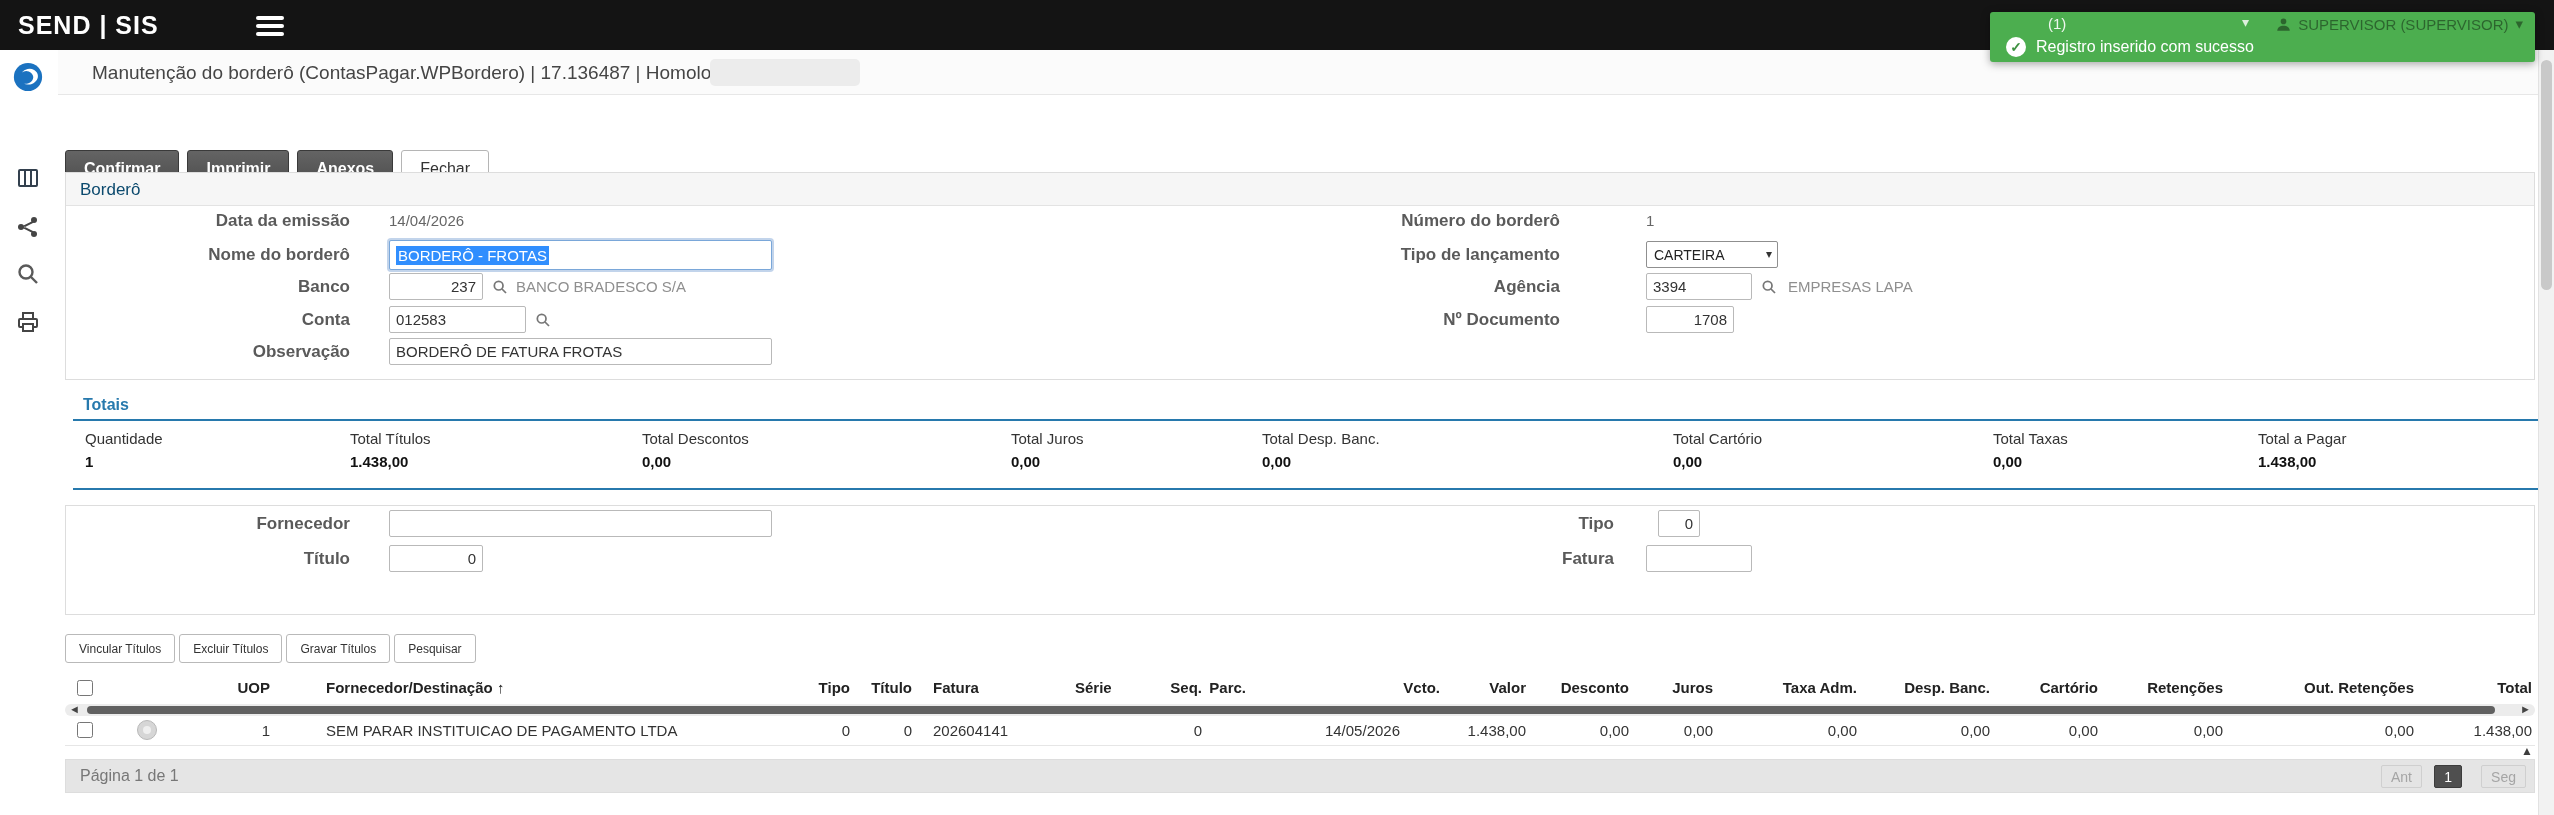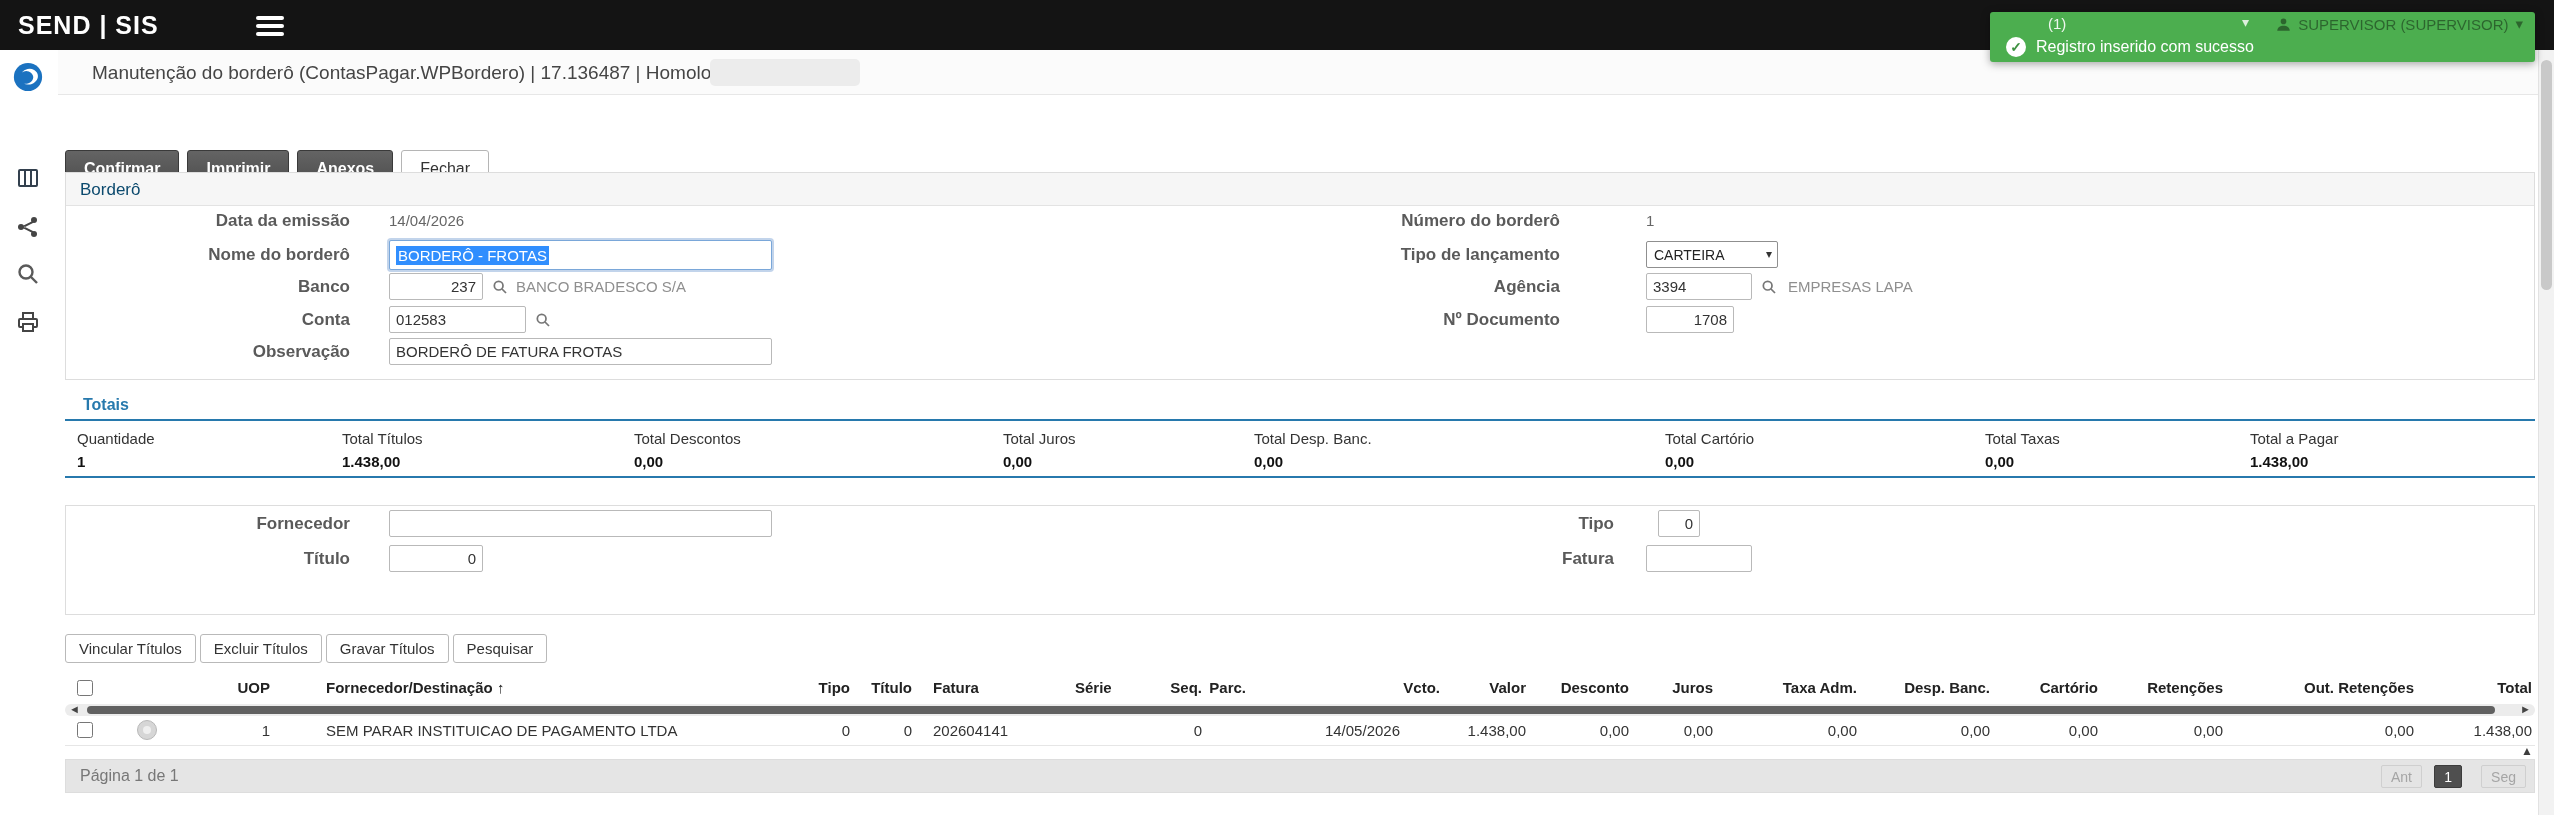--- a/index.html
+++ b/index.html
@@ -58,28 +58,28 @@
   .fake-input-focus { position:absolute; top:-1px; height:30px; width:383px; background:#fff; border:1px solid #7aa7d9;
     box-shadow:0 0 0 2px rgba(120,160,210,.45); border-radius:2px; display:flex; align-items:center; padding:0 6px; cursor:text; }
   .sel-text { background:#308efe; color:#fff; font-size:15px; padding:1px 2px; }
   .select-box { position:absolute; top:0; height:27px; border:1px solid #8f8f8f; border-radius:2px; background:#fff;
     font-size:14px; color:#222; display:flex; align-items:center; padding:0 22px 0 7px; cursor:pointer; }
   .select-box .arrow { position:absolute; right:5px; top:5px; font-size:12px; color:#333; }
 
   
   #totais { position:absolute; left:65px; top:396px; width:2470px; height:88px; }
   #totais .t-title { position:absolute; left:18px; top:0; color:#2779ad; font-size:16px; font-weight:bold; }
-  #totais .band { position:absolute; left:0; top:23px; width:2470px; height:59px; border-top:2px solid #2779ad; border-bottom:2px solid #2779ad; }
+  #totais .band { position:absolute; left:8px; top:23px; width:2470px; height:71px; border-top:2px solid #2779ad; border-bottom:2px solid #2779ad; }
   .tot-col { position:absolute; top:0; }
   .tot-col .h { position:absolute; top:9px; left:0; font-size:15px; color:#333; white-space:nowrap; }
   .tot-col .v { position:absolute; top:32px; left:0; font-size:15px; font-weight:bold; color:#111; white-space:nowrap; }
 
   
   #action-tabs { position:absolute; left:65px; top:634px; display:flex; gap:4px; }
-  .tab-btn { height:29px; padding:0 13px; background:#fff; border:1px solid #b9b9b9; border-radius:3px; font-size:15px;
+  .tab-btn { height:29px; padding:0 13px; background:#fff; border:1px solid #b9b9b9; border-radius:3px; font-size:12px;
     color:#333; font-family:inherit; cursor:pointer; }
 
   
   #grid { position:absolute; left:65px; top:676px; width:2470px; }
   #grid-header { position:relative; height:26px; }
   .hcell { position:absolute; top:3px; font-size:15px; font-weight:bold; color:#222; white-space:nowrap; }
   #hscroll { position:relative; height:12px; margin-top:2px; background:#ececec; border-radius:6px; }
   #hscroll .thumb { position:absolute; left:22px; top:2px; width:2408px; height:8px; background:#616161; border-radius:4px; cursor:grab; }
   .scroll-arrow { position:absolute; top:-1px; font-size:11px; color:#444; cursor:pointer; }
   #grid-row { position:relative; height:30px; border-bottom:1px solid #e6e6e6; }

